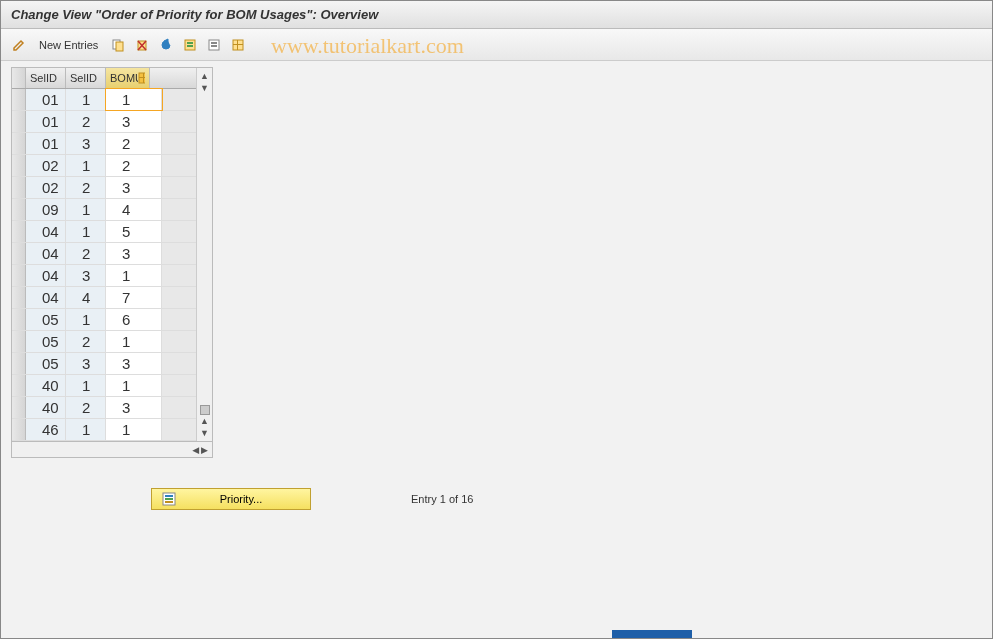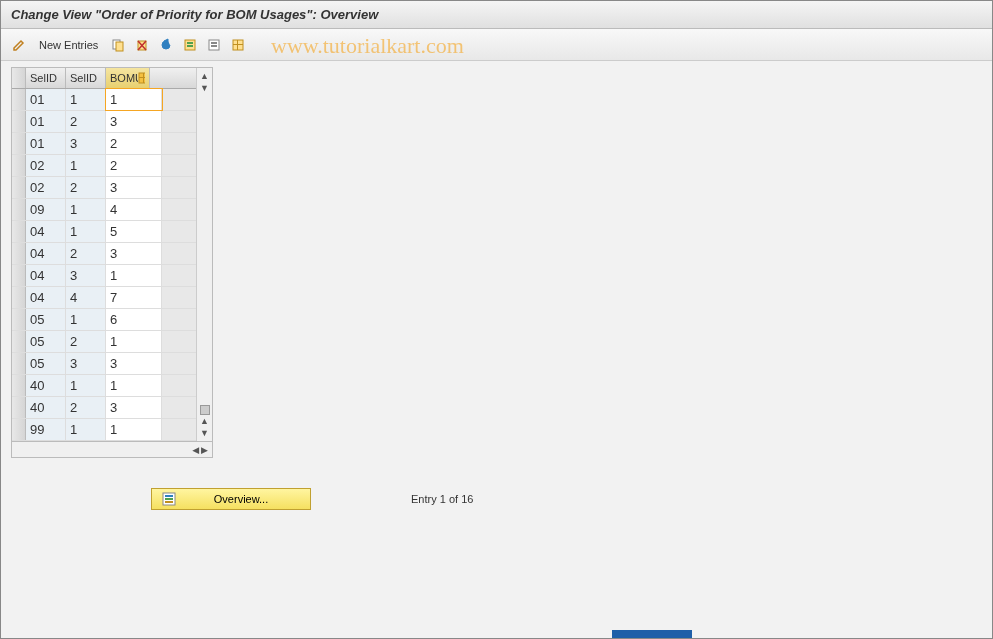--- a/index.html
+++ b/index.html
@@ -89,26 +89,26 @@
       width: 44px;
       background: linear-gradient(to bottom, #f5e5a0, #e8d070);
       justify-content: center;
     }
     .t-row {
       display: flex;
       height: 22px;
       border-bottom: 1px solid #ddd;
     }
     .t-cell {
-      padding: 2px 4px;
+      padding: 2px 16px;
       border-right: 1px solid #ddd;
       background: #e9f0f5;
       display: flex;
       align-items: center;
-      font-size: 13px;
+      font-size: 15px;
       color: #333;
     }
     .t-cell.editable {
       background: #fff;
     }
     .t-cell.selected {
       background: #fff;
       outline: 1px solid #f5a623;
     }
     .rowmark {
@@ -341,21 +341,21 @@
             <div class="t-cell c-bomusg editable">1</div>
           </div>
           <div class="t-row">
             <div class="rowmark"></div>
             <div class="t-cell c-selid">40</div>
             <div class="t-cell c-selpr">2</div>
             <div class="t-cell c-bomusg editable">3</div>
           </div>
           <div class="t-row">
             <div class="rowmark"></div>
-            <div class="t-cell c-selid">99</div>
+            <div class="t-cell c-selid">46</div>
             <div class="t-cell c-selpr">1</div>
             <div class="t-cell c-bomusg editable">1</div>
           </div>
         </div>
     </div>
     <div class="vscroll">
       <span class="arrow">▲</span>
       <span class="arrow">▼</span>
       <div style="flex: 1 1 0%;"></div>
         <span class="thumb"></span>
@@ -369,19 +369,19 @@
   </div>
 
   <div class="position-row">
     <div class="position-btn">
       <svg class="icon" width="14" height="14">
           <rect x="1" y="1" width="12" height="12" fill="#fff" stroke="#888"></rect>
           <rect x="3" y="3" width="8" height="2" fill="#3080c0"></rect>
           <rect x="3" y="6" width="8" height="2" fill="#50a050"></rect>
           <rect x="3" y="9" width="8" height="2" fill="#c09020"></rect>
         </svg>
-      <span style="flex:1;text-align:center">Overview...</span>
+      <span style="flex:1;text-align:center">Priority...</span>
     </div>
     <span class="entry-text">Entry 1 of 16</span>
   </div>
 </div>
 
 <div class="bottom-accent"></div>
 
 </body></html>

